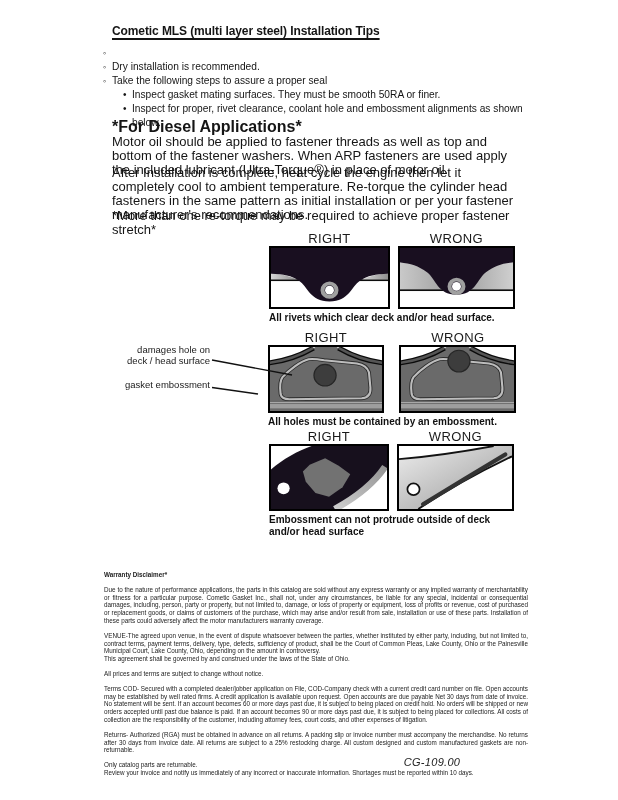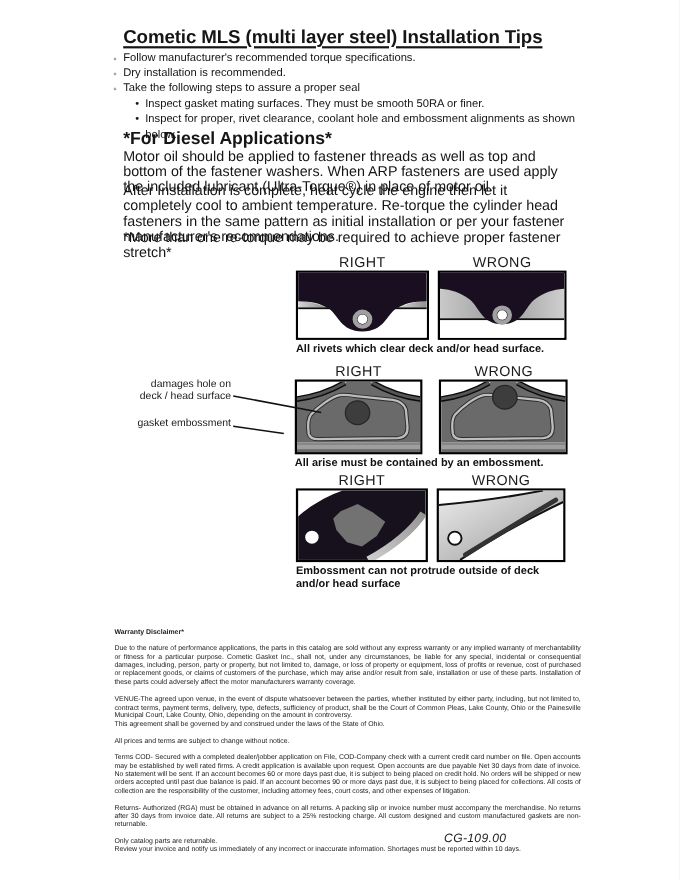--- a/index.html
+++ b/index.html
@@ -4,21 +4,21 @@
 <style>
   html,body{margin:0;padding:0;background:#e8e8e8;}
   .page{
     position:relative;width:618px;height:800px;background:#ffffff;
     font-family:"Liberation Sans","DejaVu Sans",sans-serif;color:#151515;
     margin:0 auto;overflow:hidden;
   }
   .abs{position:absolute;}
   
   .title{
-    left:112px;top:24px;font-size:17px;font-weight:700;letter-spacing:-0.1px;
+    left:112px;top:24px;font-size:12px;font-weight:700;letter-spacing:-0.1px;
     text-decoration:underline;text-decoration-thickness:1.5px;text-underline-offset:3px;
     white-space:nowrap;
   }
   
   .bullets{left:103px;top:46px;width:436px;font-size:10.2px;line-height:14px;}
   .b-row{display:flex;}
   .b-row .mk{width:9px;flex:0 0 9px;font-size:9px;line-height:14px;}
   .b-row.sub{padding-left:20px;}
   .b-row.sub .mk{width:9px;flex:0 0 9px;font-size:10px;}
   
@@ -64,21 +64,20 @@
 </head>
 <body>
 
 <div class="page">
 
   <div class="abs title">Cometic MLS (multi layer steel) Installation Tips</div>
 
   <div class="abs bullets">
     <div class="b-row">
       <span class="mk">◦</span>
-      <span>Follow manufacturer's recommended torque specifications.</span>
     </div>
     <div class="b-row">
       <span class="mk">◦</span>
       <span>Dry installation is recommended.</span>
     </div>
     <div class="b-row">
       <span class="mk">◦</span>
       <span>Take the following steps to assure a proper seal</span>
     </div>
     <div class="b-row sub">
@@ -171,21 +170,21 @@
           <path d="M119,17 C103,15 87,10 72,1" fill="none" stroke="#0b0b0b" stroke-width="5.5"></path>
           <path d="M119,17 C103,15 87,10 72,1" fill="none" stroke="#555555" stroke-width="2.8"></path>
           <rect x="0" y="58.6" width="117" height="1" fill="#b3b3b3"></rect>
           <rect x="0" y="60.6" width="117" height="4.6" fill="#9e9e9e"></rect>
           <path d="M11,50 C10,42 10,36 13,32 C20,24 32,15 40,13 C44,12 50,13 56,14 L91,17.5 C98,18.5 102,22 103.5,27 L105,43 C105.5,50 103,54 96,54.5 L20,55.5 C14,55.5 11.7,53.8 11,50 Z" fill="none" stroke="#2c2c2c" stroke-width="4"></path>
           <path d="M11,50 C10,42 10,36 13,32 C20,24 32,15 40,13 C44,12 50,13 56,14 L91,17.5 C98,18.5 102,22 103.5,27 L105,43 C105.5,50 103,54 96,54.5 L20,55.5 C14,55.5 11.7,53.8 11,50 Z" fill="none" stroke="#bdbdbd" stroke-width="2.2"></path>
           <circle cx="60" cy="15" r="11.5" fill="#3d3d3d" stroke="#262626" stroke-width="1.2"></circle>
         </svg>
       </div>
     </div>
-    <div class="caption">All arise must be contained by an embossment.</div>
+    <div class="caption">All holes must be contained by an embossment.</div>
   </div>
 
   <div class="abs callout co1">
     <div>damages hole on</div>
     <div>deck / head surface</div>
   </div>
   <div class="abs callout co2">gasket embossment</div>
   <svg class="abs leaders" width="92" height="58">
     <line x1="2" y1="16" x2="82" y2="31" stroke="#111" stroke-width="1.4"></line>
     <line x1="2" y1="43.5" x2="48" y2="50" stroke="#111" stroke-width="1.4"></line>

